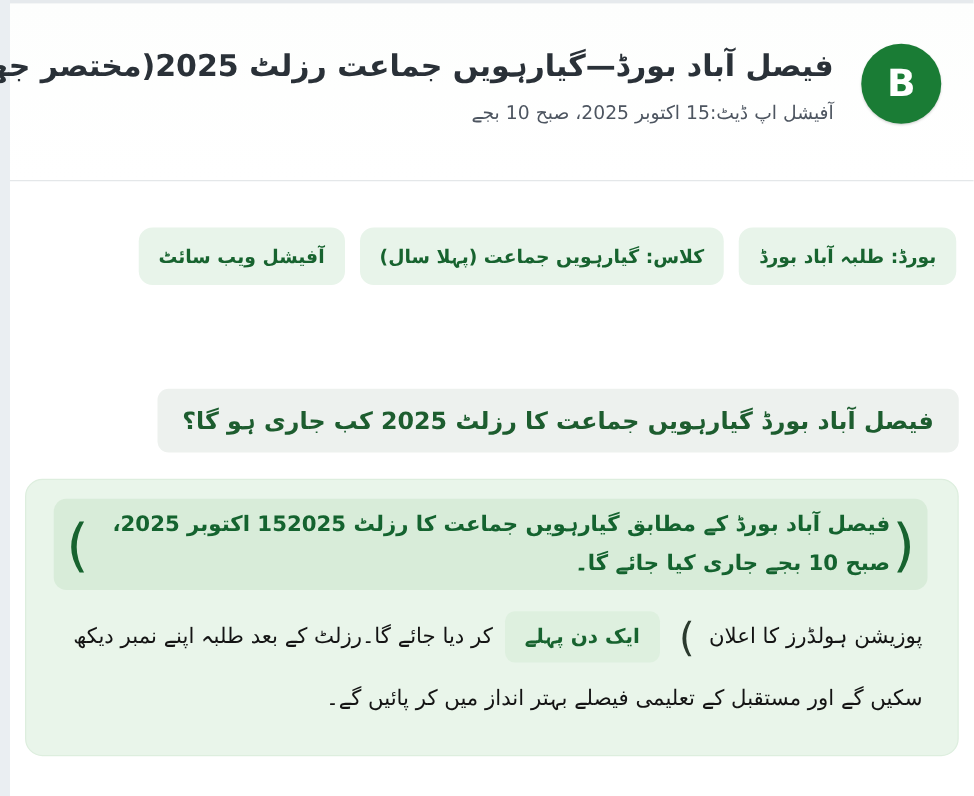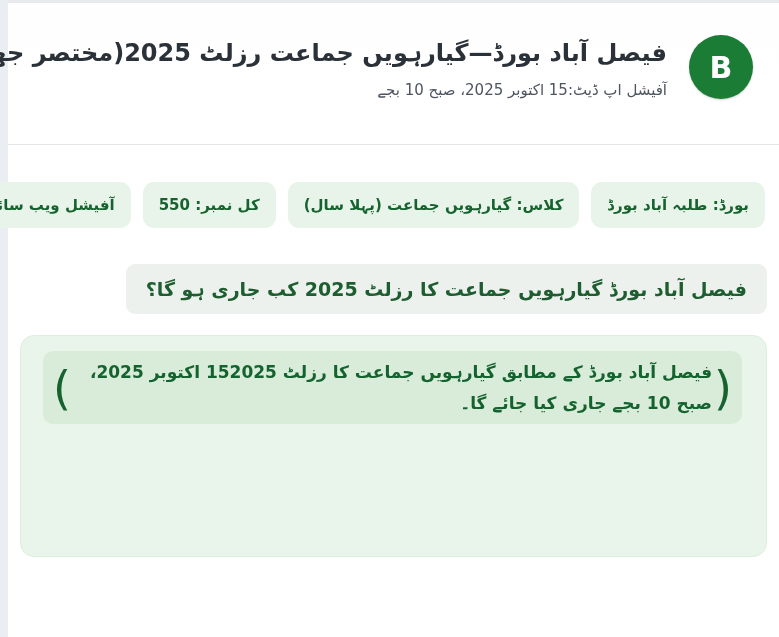--- a/index.html
+++ b/index.html
@@ -58,21 +58,21 @@
     font-weight: bold; font-size: 15px;
     padding: 14px 16px; border-radius: 11px;
     white-space: nowrap; direction: rtl;
   }
 
   .heading-row { margin-top: 36px; display: flex; justify-content: flex-end; }
   .question-heading {
     background: #edf1ee; color: #1d5d2f;
     font-size: 19px; font-weight: bold;
     padding: 14px 20px; border-radius: 9px;
-    direction: rtl; text-align: right;
+    direction: rtl; text-align: right; margin-top: 47px;
   }
 
   .intro {
     margin-top: 27px;
     direction: rtl; text-align: right;
     font-size: 17px; color: #1c1c1c;
     padding-left: 6px; padding-right: 2px;
     line-height: 1.9;
   }
 
@@ -142,35 +142,40 @@
         <div class="page-title" dir="rtl">فیصل آباد بورڈ—گیارہویں جماعت رزلٹ 2025(مختصر جھلکیاں)</div>
         <div class="page-subtitle" dir="rtl">آفیشل اپ ڈیٹ:15 اکتوبر 2025، صبح 10 بجے</div>
       </div>
     </div>
 
     <div class="main">
 
       <div class="pill-row">
         <span class="pill">بورڈ: طلبہ آباد بورڈ</span>
         <span class="pill">کلاس: گیارہویں جماعت (پہلا سال)</span>
-        <span class="pill">کل نمبر: 550</span>
         <span class="pill">آفیشل ویب سائٹ</span>
       </div>
 
       <div class="heading-row">
         <h2 class="question-heading">فیصل آباد بورڈ گیارہویں جماعت کا رزلٹ 2025 کب جاری ہو گا؟</h2>
       </div>
 
 
       <div class="callout">
 
         <div class="quote-box">
           <span class="quote-paren">(</span>
           <p class="quote-text">فیصل آباد بورڈ کے مطابق گیارہویں جماعت کا رزلٹ 152025 اکتوبر 2025، صبح 10 بجے جاری کیا جائے گا۔</p>
           <span class="quote-paren">)</span>
         </div>
 
+        <p class="detail">
+          <span>پوزیشن ہولڈرز کا اعلان</span>
+          <span class="detail-paren">(</span>
+          <span class="hl-pill">ایک دن پہلے</span>
+          <span>کر دیا جائے گا۔رزلٹ کے بعد طلبہ اپنے نمبر دیکھ سکیں گے اور مستقبل کے تعلیمی فیصلے بہتر انداز میں کر پائیں گے۔</span>
+        </p>
 
       </div>
 
     </div>
   </div>
 </div>
 
 </body></html>

